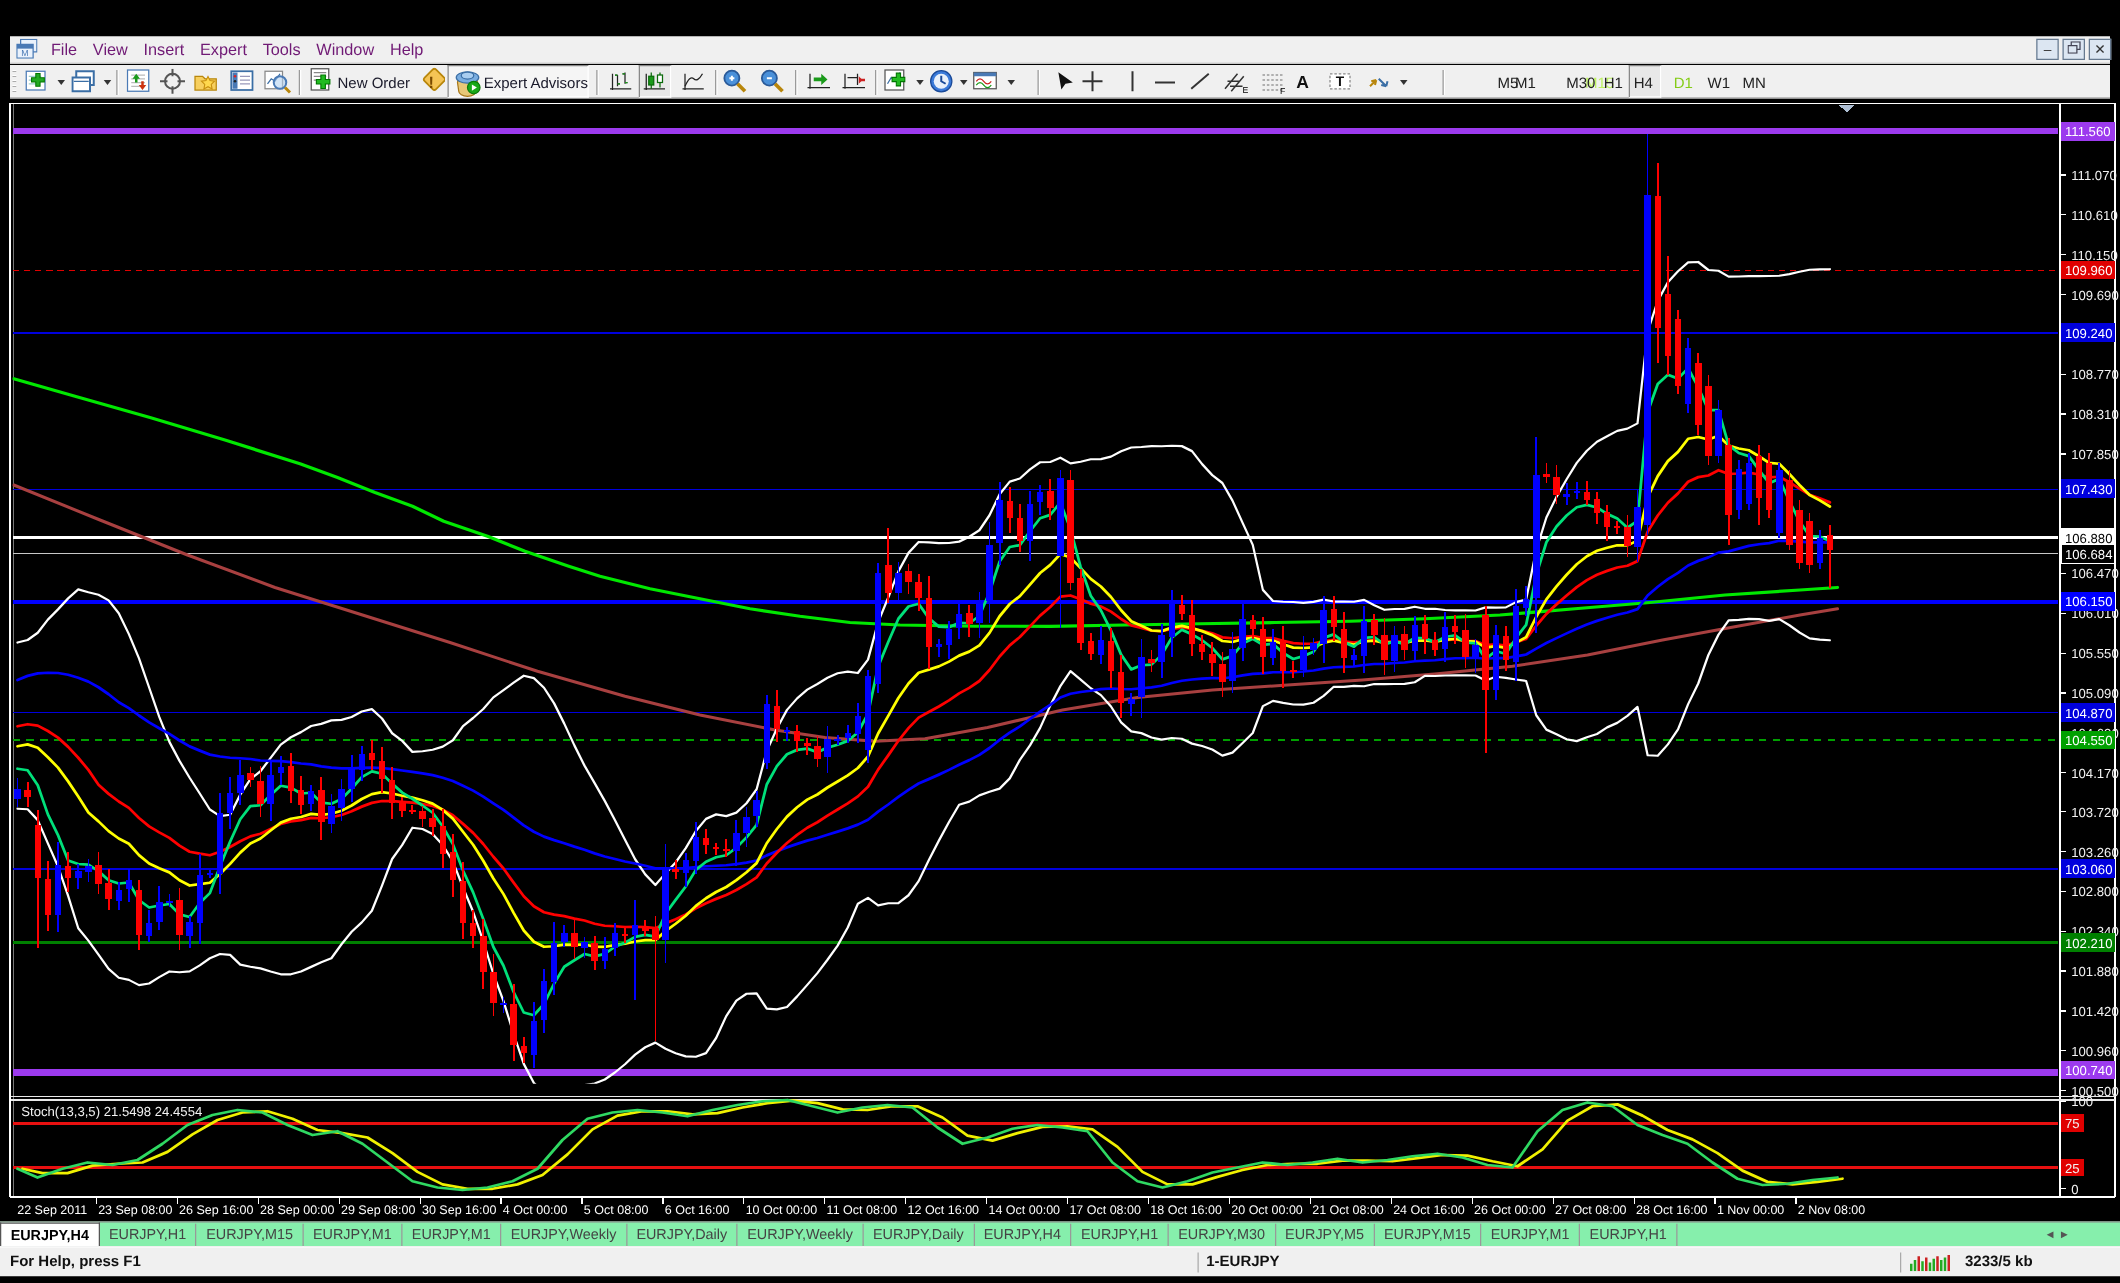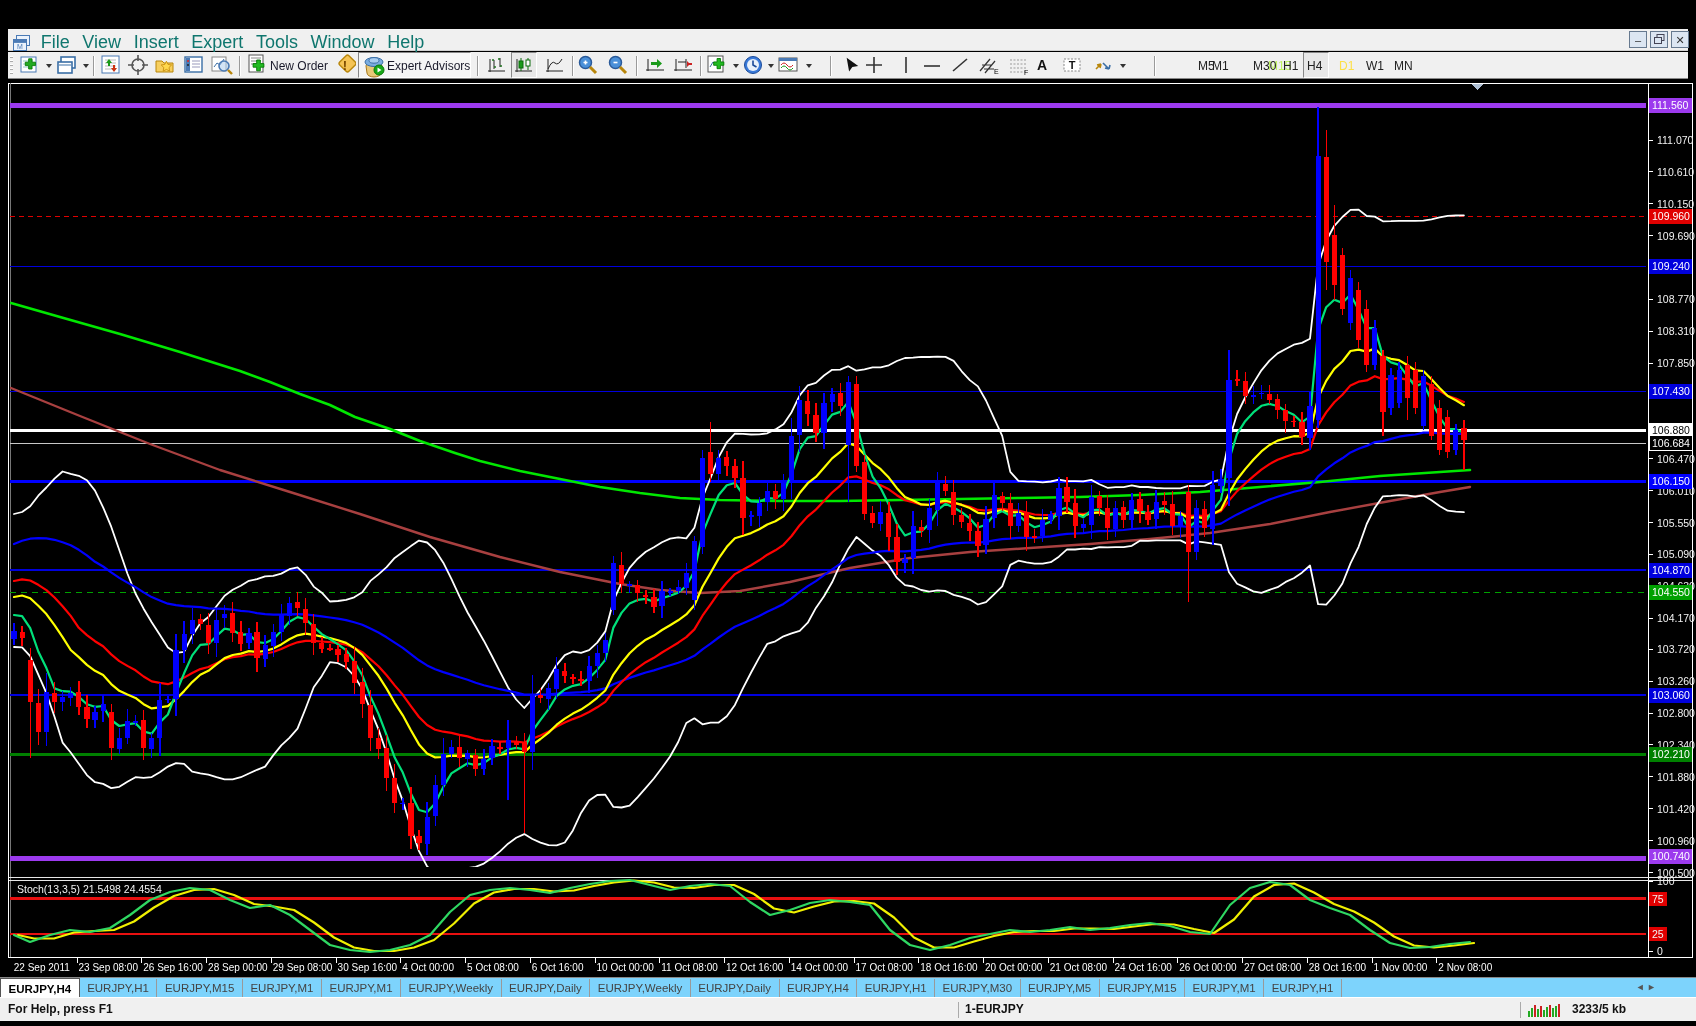--- a/index.html
+++ b/index.html
@@ -1,20 +1,20 @@
 <!DOCTYPE html>
 <html><head><meta charset="utf-8"><style>
 *{margin:0;padding:0;box-sizing:border-box}
 body{width:1696px;height:1026px;background:#000;font-family:"Liberation Sans",sans-serif;overflow:hidden;position:relative}
 .menubar{position:absolute;left:8px;top:29px;width:1680px;height:22px;background:#f0f0f0;border-bottom:1px solid #d0d0d0}
-.menubar span{display:inline-block;font-size:18px;color:#0f766e;padding:3px 6.3px}
+.menubar span{display:inline-block;font-size:13px;color:#701a75;padding:3px 6.3px}
 .toolbar{position:absolute;left:8px;top:52px;width:1680px;height:27px;background:#f0f0f0;border-bottom:1px solid #888}
 .tbtxt{position:absolute;top:59px;font-size:12px;color:#1a1a2a}
 .wbtn{position:absolute;top:31px;width:18px;height:17px;background:#dce6f2;border:1px solid #66798f;color:#333;font-size:11px;text-align:center;line-height:16px}
-.tabbar{position:absolute;left:0px;top:977px;width:1696px;height:20px;background:#7dd3fc;border-top:1px solid #888}
+.tabbar{position:absolute;left:0px;top:977px;width:1696px;height:20px;background:#86efac;border-top:1px solid #888}
 .tab{float:left;font-size:11.5px;color:#444;padding:3px 7.5px 3px;border-right:1px solid #999;margin-top:1px;height:19px}
 .tab.act{background:#fff;border:1px solid #555;border-bottom:none;font-weight:bold;color:#000;margin-top:0;padding-top:4px}
 .statusbar{position:absolute;left:0px;top:997px;width:1696px;height:24px;background:#f0f0f0;border-top:1px solid #fff}
 .statusbar div{position:absolute;top:4px;font-size:12px;font-weight:bold;color:#111}
 .sc{font-size:10.5px;fill:#f2f2f2;font-family:"Liberation Sans",sans-serif}
 .tx{font-size:10px;fill:#fdfdfd;font-family:"Liberation Sans",sans-serif}
 </style></head><body>
 <div class="menubar">
 <svg width="17" height="16" style="vertical-align:-3px;margin-left:5px;margin-right:0">
       <rect x="3.5" y="0.5" width="13" height="10" fill="#eaf2fc" stroke="#4a7ab5"></rect>
@@ -186,21 +186,21 @@
   </svg>
 <div style="position:absolute;left:1120px;top:64px;width:0;height:0;border-left:3.5px solid transparent;border-right:3.5px solid transparent;border-top:4px solid #333"></div>
 <div style="position:absolute;left:1154px;top:56px;width:2px;height:20px;border-left:1px solid #9a9a9a;border-right:1px solid #fff"></div>
 <div class="tbtxt" style="left:1212px;color:#222">M1</div>
 <div class="tbtxt" style="left:1198px;color:#222">M5</div>
 <div class="tbtxt" style="left:1268px;color:#bef264">M15</div>
 <div class="tbtxt" style="left:1253px;color:#222">M30</div>
 <div class="tbtxt" style="left:1283px;color:#222">H1</div>
 <div style="position:absolute;left:1303px;top:52px;width:26px;height:26px;background:#e8e8e8;border:1px solid #888;border-right-color:#fff;border-bottom-color:#fff"></div>
 <div class="tbtxt" style="left:1307px;color:#222">H4</div>
-<div class="tbtxt" style="left:1339px;color:#fde047">D1</div>
+<div class="tbtxt" style="left:1339px;color:#84cc16">D1</div>
 <div class="tbtxt" style="left:1366px;color:#222">W1</div>
 <div class="tbtxt" style="left:1394px;color:#222">MN</div>
 <svg width="1696" height="895" viewBox="0 82 1696 895" shape-rendering="crispEdges" style="position:absolute;left:0;top:82px">
 <rect x="0" y="82" width="1696" height="895" fill="#000"></rect>
 <rect x="8" y="83" width="1684" height="874" fill="none" stroke="#fff" stroke-width="1"></rect>
 <line x1="10.5" y1="83" x2="10.5" y2="957" stroke="#777"></line>
 <line x1="1648" y1="83" x2="1648" y2="957" stroke="#fff"></line>
 <line x1="9" y1="877" x2="1692" y2="877" stroke="#e8e8e8"></line>
 <line x1="9" y1="880" x2="1692" y2="880" stroke="#e8e8e8"></line>
 <line x1="10" y1="105" x2="1646" y2="105" stroke="#9c3aee" stroke-width="5"></line>

